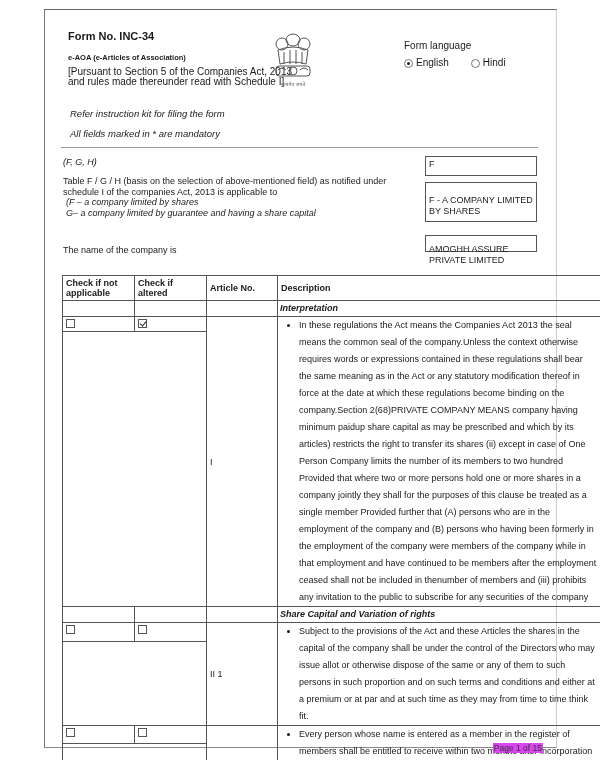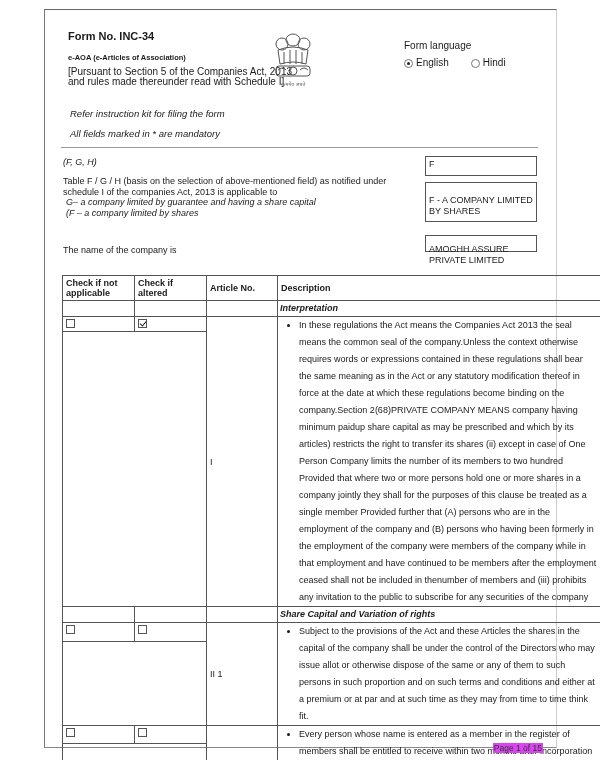--- a/index.html
+++ b/index.html
@@ -83,22 +83,22 @@
 
 <div class="abs hr1"></div>
 
 <div class="abs q-text" style="top:157px;">
   <div class="q-ital">(F, G, H)</div>
 </div>
 <div class="box" style="top:156px; height:20px;">F</div>
 
 <div class="abs q-text" style="top:176px;">
   <div>Table F / G / H (basis on the selection of above-mentioned field) as notified under schedule I of the companies Act, 2013 is applicable to</div>
+  <div class="q-ital" style="padding-left:3px;">(F – a company limited by shares</div>
   <div class="q-ital" style="padding-left:3px;">G– a company limited by guarantee and having a share capital</div>
-  <div class="q-ital" style="padding-left:3px;">(F – a company limited by shares</div>
 </div>
 <div class="box" style="top:182px; height:40px; padding-top:12px;">F - A COMPANY LIMITED BY SHARES</div>
 
 <div class="abs q-text" style="top:245px;">The name of the company is</div>
 <div class="box" style="top:235px; height:17px; padding-top:8px;">AMOGHH ASSURE PRIVATE LIMITED</div>
 
 <table class="art">
   <colgroup>
       <col style="width:72px">
       <col style="width:72px">

